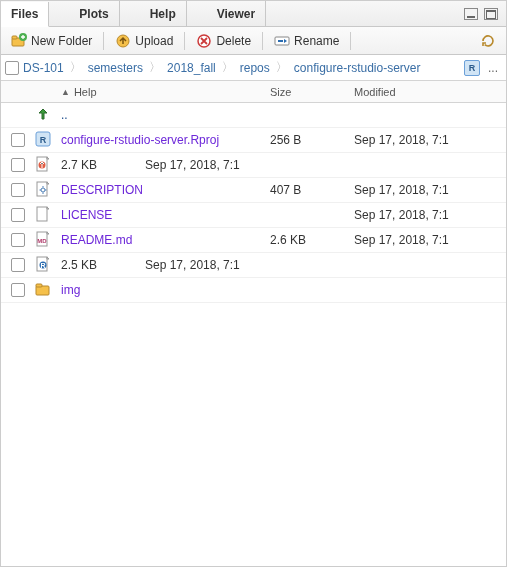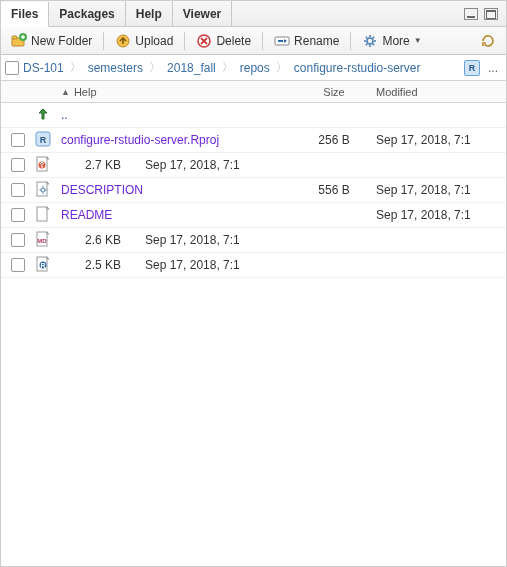--- a/index.html
+++ b/index.html
@@ -12,20 +12,21 @@
     height: 567px;
     overflow: hidden;
     border: 1px solid #ccc;
   }
   .tabbar {
     display: flex;
     align-items: center;
     background: linear-gradient(#f7f7f7, #ededed);
     border-bottom: 1px solid #c8c8c8;
     height: 26px;
+    gap: 20px;
   }
   .tab {
     padding: 0 10px;
     height: 100%;
     display: flex;
     align-items: center;
     border-right: 1px solid #c8c8c8;
     font-weight: bold;
     color: #333;
     cursor: pointer;
@@ -86,22 +87,22 @@
     align-items: center;
     height: 22px;
     border-bottom: 1px solid #d4d4d4;
     background:#fafafa;
     font-size:11px;
     color:#555;
   }
   .col-check { width:34px; display:flex; justify-content:center;}
   .col-icon { width:26px;}
   .col-name { flex:1; display:flex; align-items:center; gap:4px;}
-  .col-size { width:84px;text-align:center;}
-  .col-mod { width:130px;}
+  .col-size { width:84px;}
+  .col-mod { width:152px;}
   .sort-arrow { font-size:9px; color:#666;}
 
   .filelist { overflow:auto; height: calc(567px - 26px - 28px - 26px - 22px - 2px);}
   .row {
     display:flex;
     align-items:center;
     height:25px;
     border-bottom: 1px solid #f0f0f0;
   }
   .row .chk { width:14px; height:14px; border:1px solid #999; border-radius:2px; background:#fff; cursor:pointer;}
@@ -110,21 +111,21 @@
   .file-icon { width:16px; height:16px; display:inline-flex; align-items:center; justify-content:center;}
 
   
   svg { display:block; }
 </style>
 </head>
 <body>
 
 <div class="tabbar">
   <div class="tab active">Files</div>
-  <div class="tab">Packages</div>
+  <div class="tab">Plots</div>
   <div class="tab">Help</div>
   <div class="tab">Viewer</div>
   <div class="tabbar-spacer"></div>
   <div class="winicons">
     <div class="winicon min"></div>
     <div class="winicon max"></div>
   </div>
 </div>
 
 <div class="toolbar">
@@ -164,32 +165,20 @@
     <span class="icon">
       <svg width="16" height="16">
           <rect x="1" y="4" width="14" height="8" rx="1" fill="#fff" stroke="#888"></rect>
           <path d="M4 8h5" stroke="#2b6cb0" stroke-width="2"></path>
           <path d="M10 6l3 2-3 2z" fill="#2b6cb0"></path>
         </svg>
     </span>
     <span>Rename</span>
   </div>
   <div class="sep"></div>
-  <div class="tbtn">
-    <span class="icon">
-      <svg width="16" height="16">
-          <circle cx="8" cy="8" r="3" fill="none" stroke="#4a7db5" stroke-width="1.5"></circle>
-          <g stroke="#4a7db5" stroke-width="1.5">
-            <path d="M8 2v2M8 12v2M2 8h2M12 8h2M3.8 3.8l1.4 1.4M10.8 10.8l1.4 1.4M12.2 3.8l-1.4 1.4M5.2 10.8l-1.4 1.4"></path>
-          </g>
-        </svg>
-    </span>
-    <span>More</span>
-    <span style="font-size:8px;color:#555;">▼</span>
-  </div>
   <div class="toolbar-spacer"></div>
   <div class="tbtn">
     <span class="icon">
       <svg width="16" height="16">
           <path d="M3 8a5 5 0 1 1 1.7 3.7" fill="none" stroke="#b8892c" stroke-width="1.6"></path>
           <path d="M3 13v-3h3" fill="none" stroke="#b8892c" stroke-width="1.6"></path>
         </svg>
     </span>
   </div>
 </div>
@@ -280,61 +269,80 @@
               <path d="M12 1l2 2h-2z" fill="#ddd" stroke="#999"></path>
               <circle cx="8" cy="9" r="2" fill="none" stroke="#4a7db5"></circle>
               <g stroke="#4a7db5">
                 <path d="M8 5v1.5M8 11.5V13M4.5 9H6M10 9h1.5"></path>
               </g>
             </svg>
           </span></div>
         <div class="col-name">
           <span class="fname">DESCRIPTION</span>
         </div>
-        <div class="col-size">556 B</div>
-        <div class="col-mod">Sep 17, 2018, 7:1</div>
-      </div>
-      <div class="row">
-        <div class="col-check">
-          <div class="chk"></div>
-        </div>
-        <div class="col-icon"><span class="file-icon">
-            <svg width="16" height="16">
-              <rect x="2" y="1" width="10" height="14" fill="#fff" stroke="#999"></rect>
-              <path d="M12 1l2 2h-2z" fill="#ddd" stroke="#999"></path>
-            </svg>
-          </span></div>
-        <div class="col-name">
-          <span class="fname">README</span>
+        <div class="col-size">407 B</div>
+        <div class="col-mod">Sep 17, 2018, 7:1</div>
+      </div>
+      <div class="row">
+        <div class="col-check">
+          <div class="chk"></div>
+        </div>
+        <div class="col-icon"><span class="file-icon">
+            <svg width="16" height="16">
+              <rect x="2" y="1" width="10" height="14" fill="#fff" stroke="#999"></rect>
+              <path d="M12 1l2 2h-2z" fill="#ddd" stroke="#999"></path>
+            </svg>
+          </span></div>
+        <div class="col-name">
+          <span class="fname">LICENSE</span>
         </div>
         <div class="col-mod">Sep 17, 2018, 7:1</div>
       </div>
       <div class="row">
         <div class="col-check">
           <div class="chk"></div>
         </div>
         <div class="col-icon"><span class="file-icon">
             <svg width="16" height="16">
               <rect x="2" y="1" width="10" height="14" fill="#fff" stroke="#999"></rect>
               <path d="M12 1l2 2h-2z" fill="#ddd" stroke="#999"></path>
               <text x="7" y="12" text-anchor="middle" font-size="6" font-weight="bold" fill="#b03a6a">MD</text>
             </svg>
           </span></div>
+        <div class="col-name">
+          <span class="fname">README.md</span>
+        </div>
         <div class="col-size">2.6 KB</div>
         <div class="col-mod">Sep 17, 2018, 7:1</div>
       </div>
       <div class="row">
         <div class="col-check">
           <div class="chk"></div>
         </div>
         <div class="col-icon"><span class="file-icon">
             <svg width="16" height="16">
               <rect x="2" y="1" width="10" height="14" fill="#fff" stroke="#999"></rect>
               <path d="M12 1l2 2h-2z" fill="#ddd" stroke="#999"></path>
               <circle cx="8" cy="9" r="3.5" fill="#2b6cb0"></circle>
               <text x="8" y="12" text-anchor="middle" font-size="7" font-weight="bold" fill="#fff">R</text>
             </svg>
           </span></div>
         <div class="col-size">2.5 KB</div>
         <div class="col-mod">Sep 17, 2018, 7:1</div>
       </div>
+      <div class="row">
+        <div class="col-check">
+          <div class="chk"></div>
+        </div>
+        <div class="col-icon"><span class="file-icon">
+            <svg width="16" height="16">
+              <rect x="1" y="5" width="13" height="9" rx="1" fill="#f5c04a" stroke="#b8892c"></rect>
+              <rect x="1" y="3" width="6" height="3" rx="1" fill="#f5c04a" stroke="#b8892c"></rect>
+            </svg>
+          </span></div>
+        <div class="col-name">
+          <span class="fname">img</span>
+        </div>
+        <div class="col-size"></div>
+        <div class="col-mod"></div>
+      </div>
     </div>
 </div>
 
 </body></html>

